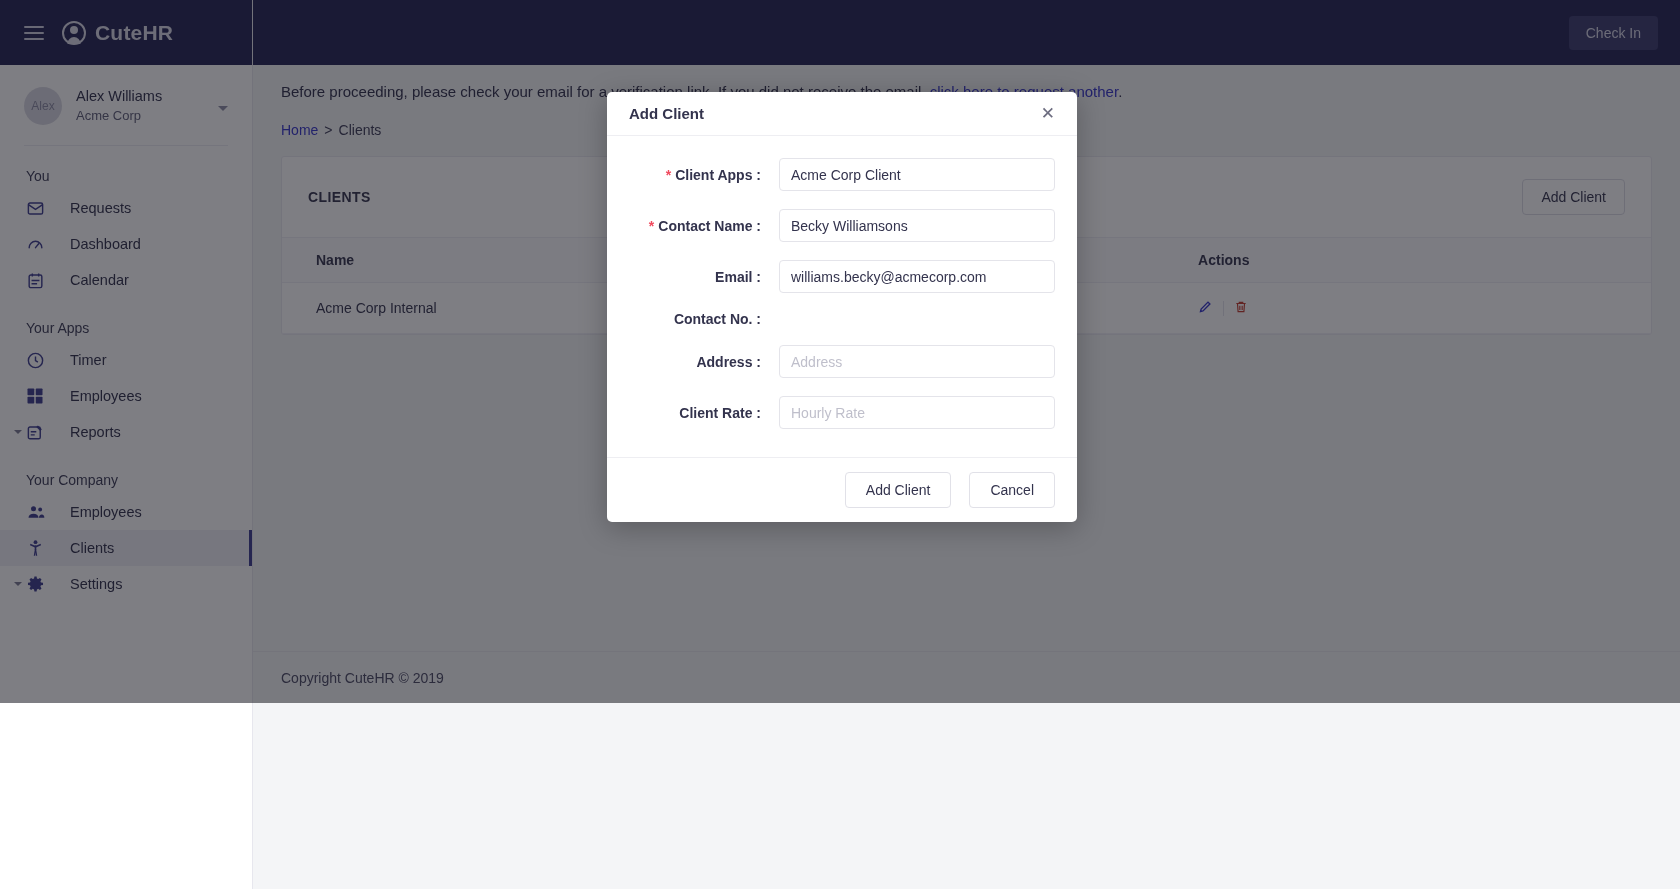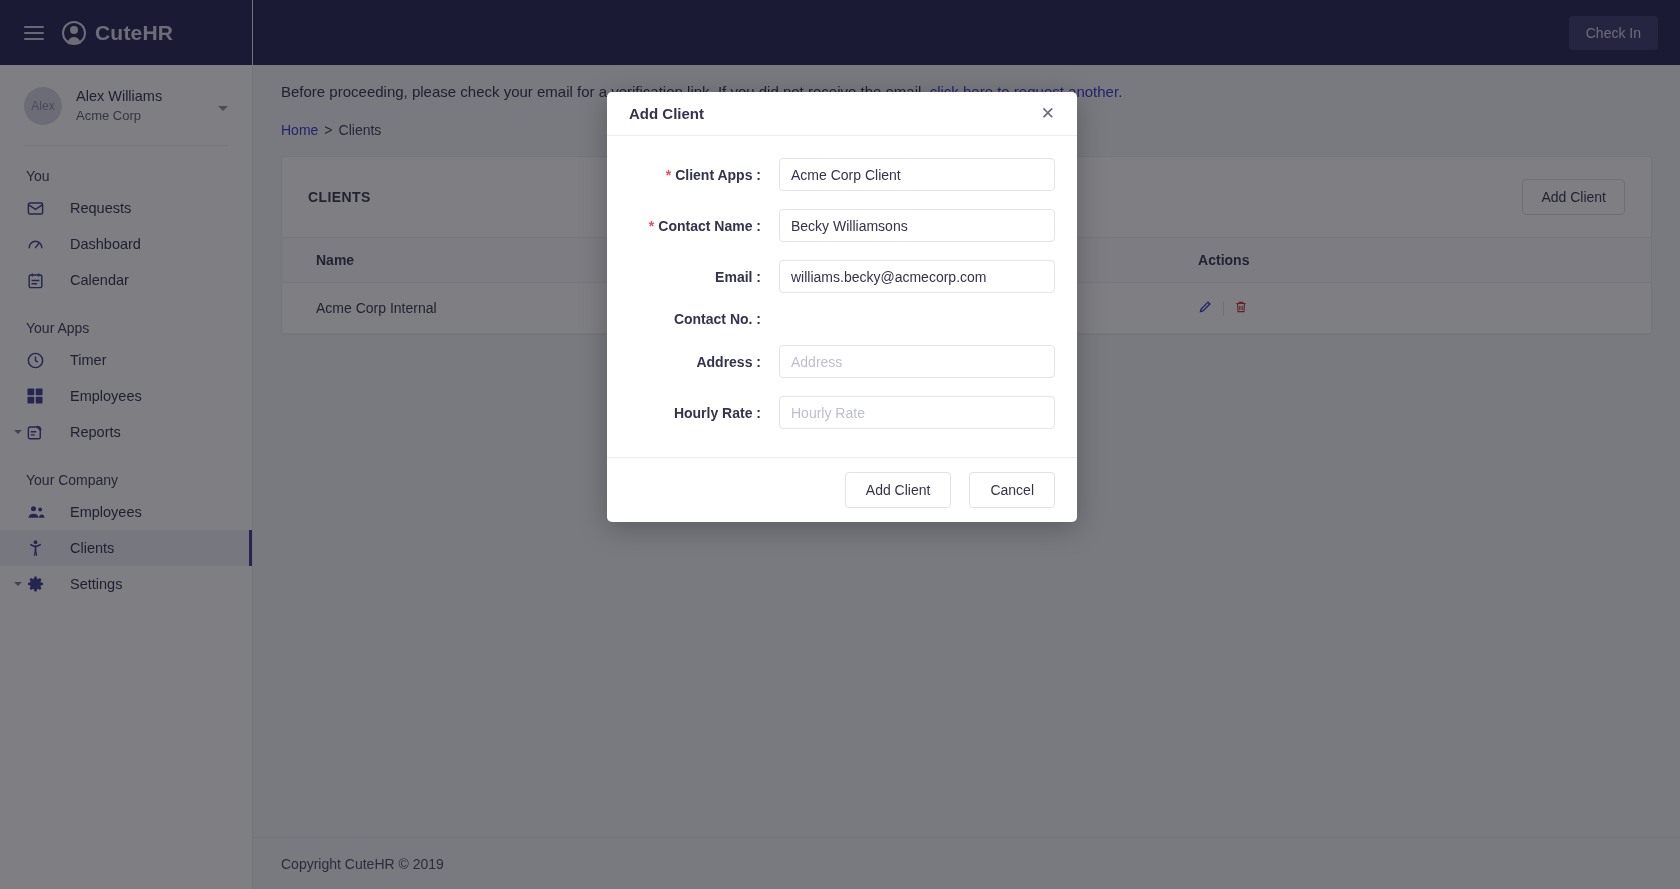--- a/index.html
+++ b/index.html
@@ -4,21 +4,21 @@
 <style>
   * { box-sizing: border-box; margin: 0; padding: 0; }
   html, body {
     width: 1680px; height: 889px;
     font-family: "Liberation Sans", sans-serif;
     overflow: hidden;
     background: #f4f5f7;
   }
 
   
-  #app { position: relative; width: 1680px; height: 889px; }
+  #app { position: relative; width: 1680px; height: 703px; }
 
   
   #sidebar {
     position: absolute; left: 0; top: 0;
     width: 253px; height: 889px;
     background: #ffffff;
     border-right: 1px solid #e7e7ee;
   }
   #sidebar-brand {
     height: 65px; background: #232353;
@@ -394,21 +394,21 @@
           </label>
         </div>
         <div class="frow">
           <label class="flabel">
             <span>Address :</span>
           </label>
           <input class="finput" type="text" placeholder="Address" style="">
         </div>
         <div class="frow">
           <label class="flabel">
-            <span>Hourly Rate :</span>
+            <span>Client Rate :</span>
           </label>
           <input class="finput" type="text" placeholder="Hourly Rate" style="">
         </div>
       </div>
     <div id="modal-foot">
       <button class="mbtn">Add Client</button>
       <button class="mbtn">Cancel</button>
     </div>
   </div>
 

